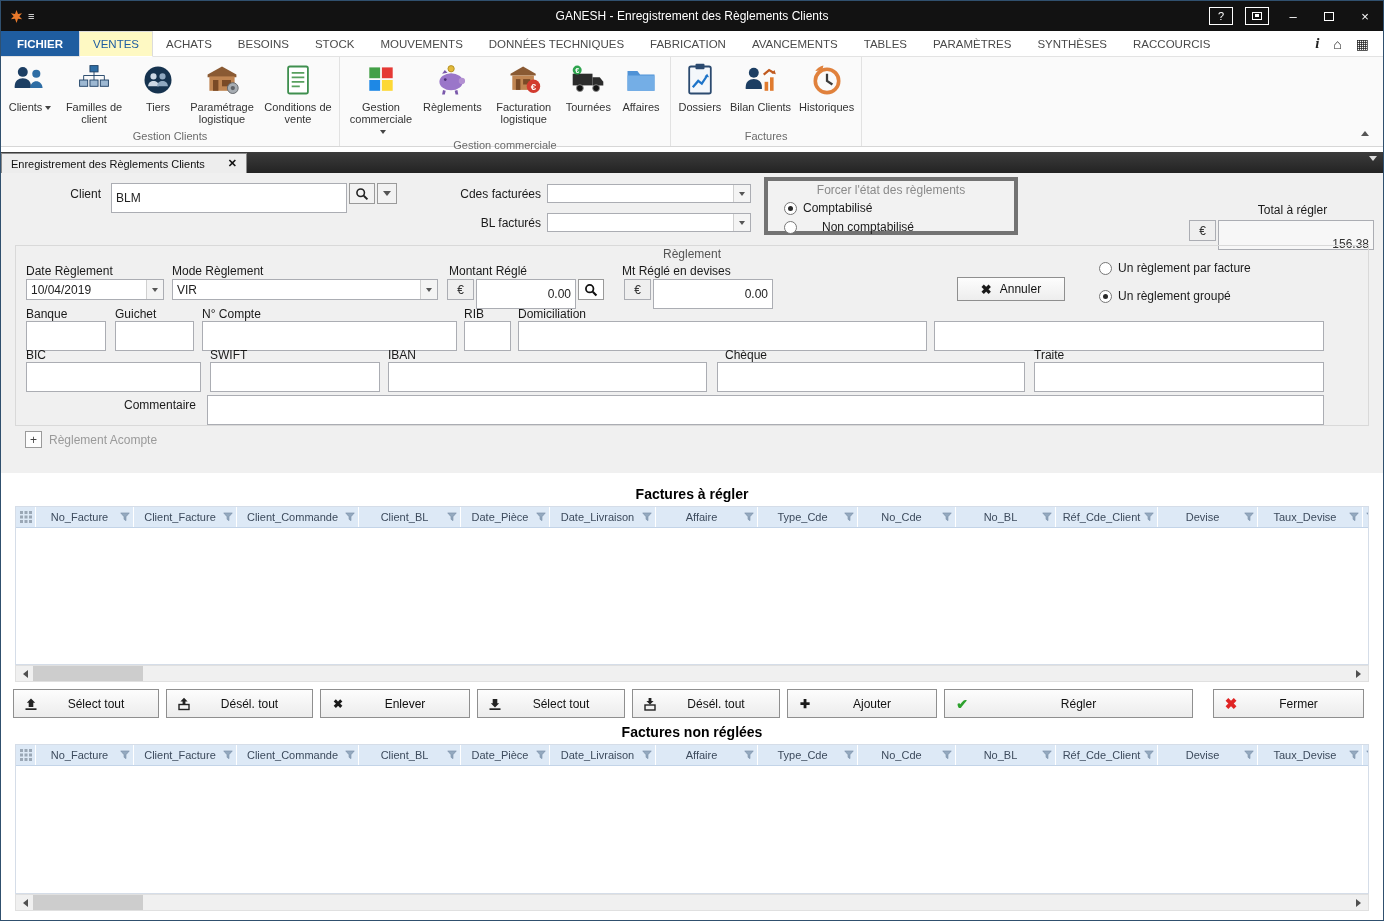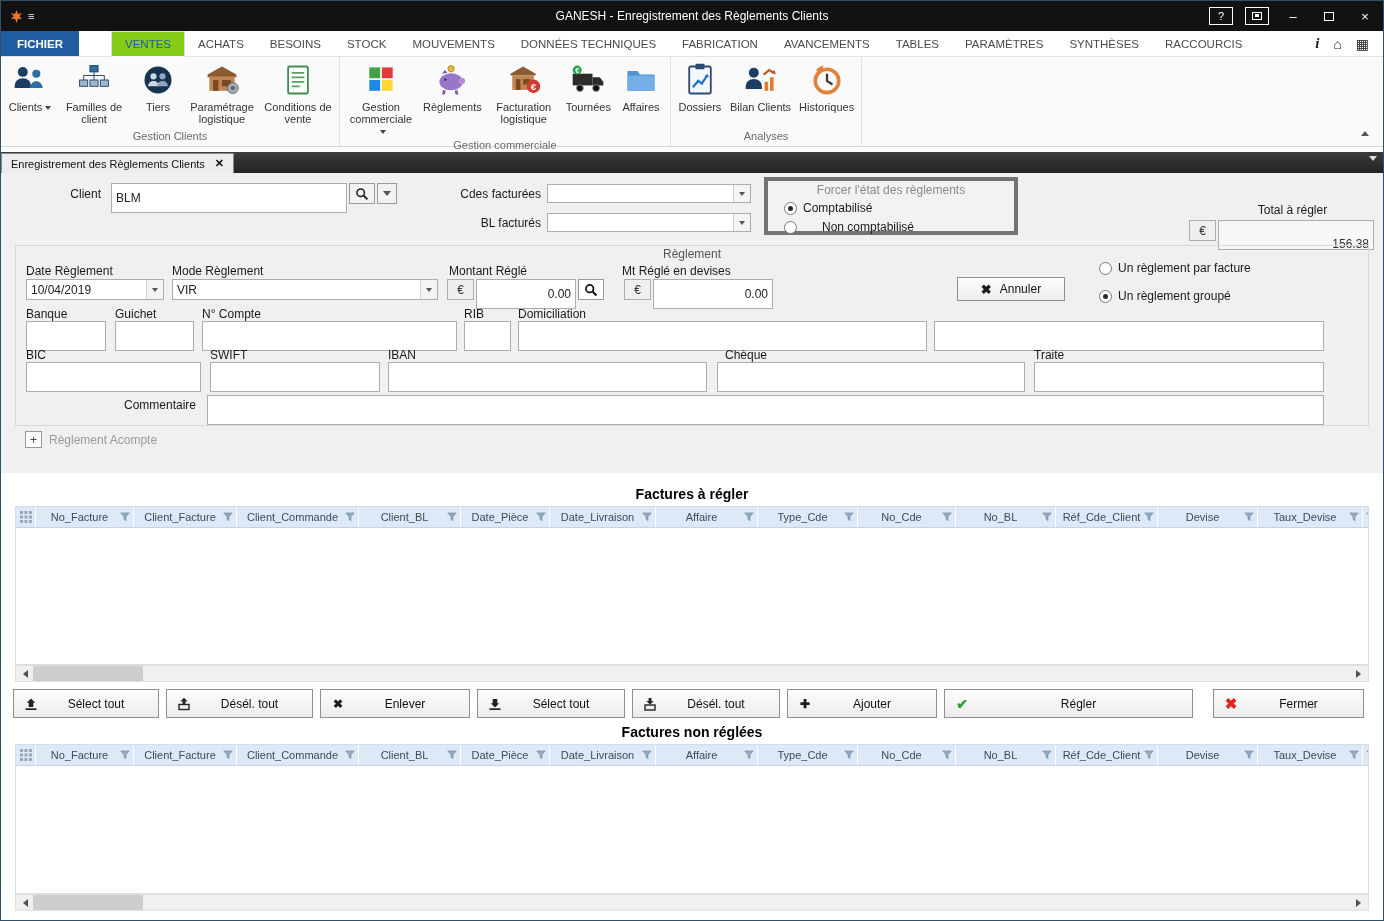--- a/index.html
+++ b/index.html
@@ -15,42 +15,42 @@
   .tb-btn { width:36px; height:100%; display:flex; align-items:center; justify-content:center; color:#fff; font-size:13px; cursor:default; }
   .tb-boxed { width:24px; height:18px; border:1px solid #fff; margin:0 5px; display:flex; align-items:center; justify-content:center; font-size:11px; }
   .maxbox { width:10px; height:9px; border:1px solid #fff; display:inline-block; }
   .popglyph { width:10px; height:8px; border:1px solid #fff; position:relative; }
   .popglyph::after { content:''; position:absolute; left:2px; top:1px; width:4px; height:3px; background:#fff; }
 
   
   .menubar { height:26px; display:flex; align-items:stretch; background:#fff; border-bottom:1px solid #e3e3e3; flex:0 0 auto; }
   .menu-tab { padding:0 13px; display:flex; align-items:center; font-size:11.5px; color:#4a4a4a; white-space:nowrap; }
   .menu-tab.file { background:#1f5da0; color:#fff; padding:0 16px; font-weight:bold; }
-  .menu-tab.active { color:#1f5da0; background:#84cc16; border:1px solid #dcdcdc; border-bottom:1px solid #fff; margin-bottom:-1px;margin-left:32px; }
+  .menu-tab.active { color:#1f5da0; background:#fef9c3; border:1px solid #dcdcdc; border-bottom:1px solid #fff; margin-bottom:-1px; }
   .menu-right { margin-left:auto; display:flex; align-items:center; gap:14px; padding-right:14px; color:#222; }
   .menu-right span { font-size:14px; }
   .menu-right .info-glyph { font-weight:bold; font-family:"Liberation Serif",serif; font-style:italic; font-size:15px; }
 
   
   .ribbon { height:90px; background:#fafafa; border-bottom:1px solid #d7d7d7; display:flex; position:relative; flex:0 0 auto; }
   .ribbon-group { display:flex; flex-direction:column; border-right:1px solid #e2e2e2; padding:1px 3px 0; }
   .ribbon-buttons { display:flex; flex:1; align-items:flex-start; }
   .ribbon-btn { min-width:52px; max-width:76px; display:flex; flex-direction:column; align-items:center; padding:3px 4px 0; cursor:default; }
   .ribbon-btn .ric { width:38px; height:38px; display:flex; align-items:center; justify-content:center; }
   .ribbon-btn .rlabel { font-size:11px; color:#333; text-align:center; line-height:12px; margin-top:2px; }
   .caret { display:inline-block; border:3.5px solid transparent; border-top:4.5px solid #444; vertical-align:middle; margin-left:3px; margin-bottom:-2px; }
   .group-label { text-align:center; font-size:11px; color:#6b6b6b; padding:2px 6px 4px; }
   .ribbon-collapse { position:absolute; right:10px; bottom:6px; width:16px; height:14px; display:flex; align-items:center; justify-content:center; }
   .chev-up { width:0; height:0; border:4px solid transparent; border-bottom:5px solid #555; margin-bottom:3px; }
 
   .ribbon-gap { height:5px; background:#fff; flex:0 0 auto; }
 
   
   .tabstrip { height:21px; background:linear-gradient(#3c3c3c,#232323); display:flex; align-items:flex-end; flex:0 0 auto; position:relative; }
-  .doc-tab { background:#ededed; border:1px solid #8a8a8a; border-bottom:none; height:20px; display:flex; align-items:center; padding:0 9px; font-size:11px; color:#111; gap:10px; }
+  .doc-tab { background:#ededed; border:1px solid #8a8a8a; border-bottom:none; height:20px; display:flex; align-items:center; padding:0 9px; font-size:11px; color:#111; gap:23px; }
   .doc-tab .tab-close { font-weight:bold; font-size:11px; color:#111; }
   .strip-caret { position:absolute; right:6px; top:4px; border:4px solid transparent; border-top:5px solid #ddd; }
 
   
   .form-area { height:300px; background:#f0f0f0; position:relative; flex:0 0 auto; font-size:12px; }
   .lbl { position:absolute; font-size:12px; color:#1a1a1a; white-space:nowrap; }
   .lbl.r { text-align:right; }
   .inp { position:absolute; border:1px solid #abadb3; background:#fff; font-size:12px; padding:14px 4px; font-family:inherit; color:#222; }
   .btn-sq { position:absolute; border:1px solid #9a9a9a; background:#f2f2f2; display:flex; align-items:center; justify-content:center; cursor:default; }
   .combo { position:absolute; border:1px solid #abadb3; background:#fff; }
@@ -311,21 +311,21 @@
             <span class="ric">
               <svg viewBox="0 0 40 40" width="36" height="36">
                 <circle cx="20" cy="21" r="13" fill="none" stroke="#e0813c" stroke-width="4"></circle>
                 <path d="M20 13v8l6 4" stroke="#3b3b3b" stroke-width="2.5" fill="none"></path>
                 <path d="M7 10a15 15 0 0 1 9-6l-1.2 5.2z" fill="#e0813c"></path>
               </svg>
             </span>
             <span class="rlabel">Historiques</span>
           </div>
         </div>
-        <div class="group-label">Analyses</div>
+        <div class="group-label">Factures</div>
       </div>
       <div class="ribbon-collapse">
         <span class="chev-up"></span>
       </div>
   </div>
   <div class="ribbon-gap"></div>
 
   <div class="tabstrip">
     <div class="doc-tab">
       <span>Enregistrement des Règlements Clients</span>

